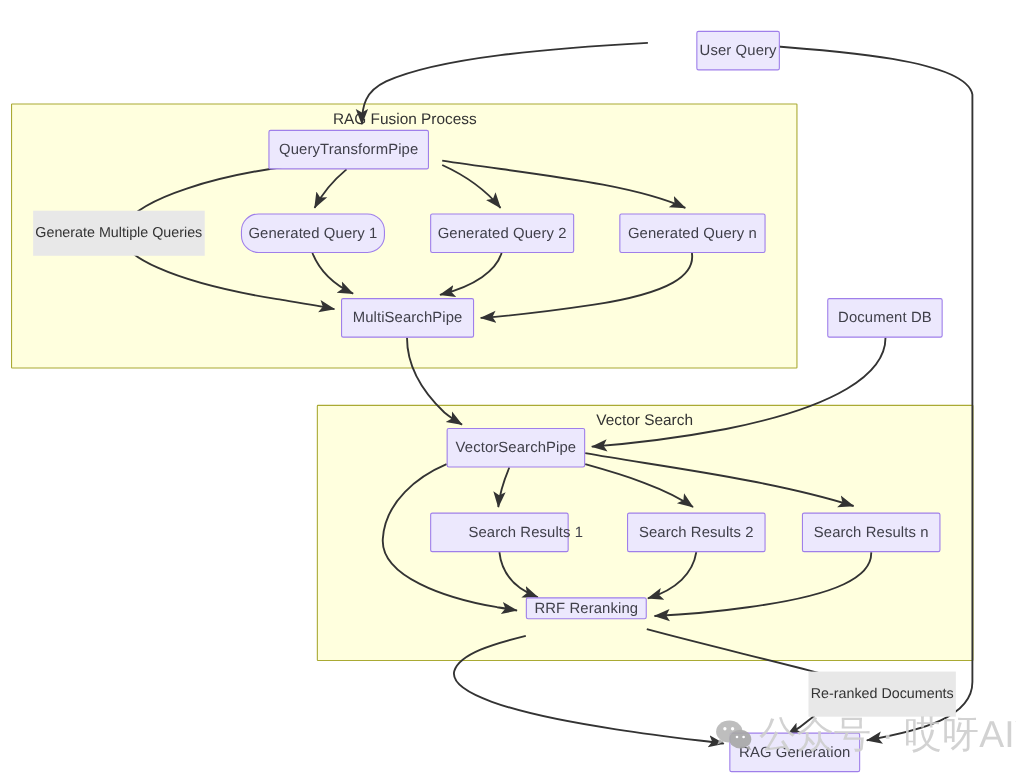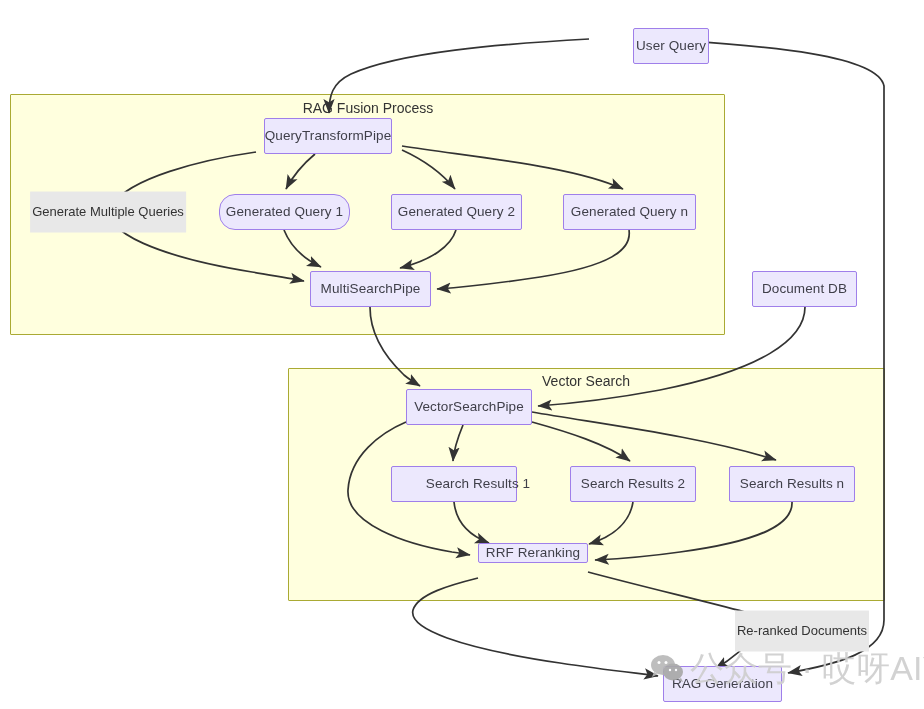--- a/index.html
+++ b/index.html
@@ -148,21 +148,21 @@
       <path d="M478,578 C450,585 418,594 413,610 C408,629 460,648 560,663 C605,670 645,674 658,676"></path>
 
       <path d="M588,572 C640,586 700,600 745,612 C760,616 763,622 756,634 C742,652 725,663 715,669"></path>
     </g>
   </svg>
 
   <div id="nodes">
       <div class="node" style="left: 589px; top: 28px; width: 76px; height: 36px; margin-left: 44px;">
         <span>User Query</span>
       </div>
-      <div class="node" style="left: 264px; top: 118px; width: 128px; height: 36px; align-items: center;">
+      <div class="node" style="left: 244px; top: 118px; width: 146px; height: 36px; align-items: center;">
         <span>QueryTransformPipe</span>
       </div>
       <div class="node" style="left: 219px; top: 194px; width: 131px; height: 36px; border-radius: 16px;">
         <span>Generated Query 1</span>
       </div>
       <div class="node" style="left: 391px; top: 194px; width: 131px; height: 36px;">
         <span>Generated Query 2</span>
       </div>
       <div class="node" style="left: 563px; top: 194px; width: 133px; height: 36px;">
         <span>Generated Query n</span>

